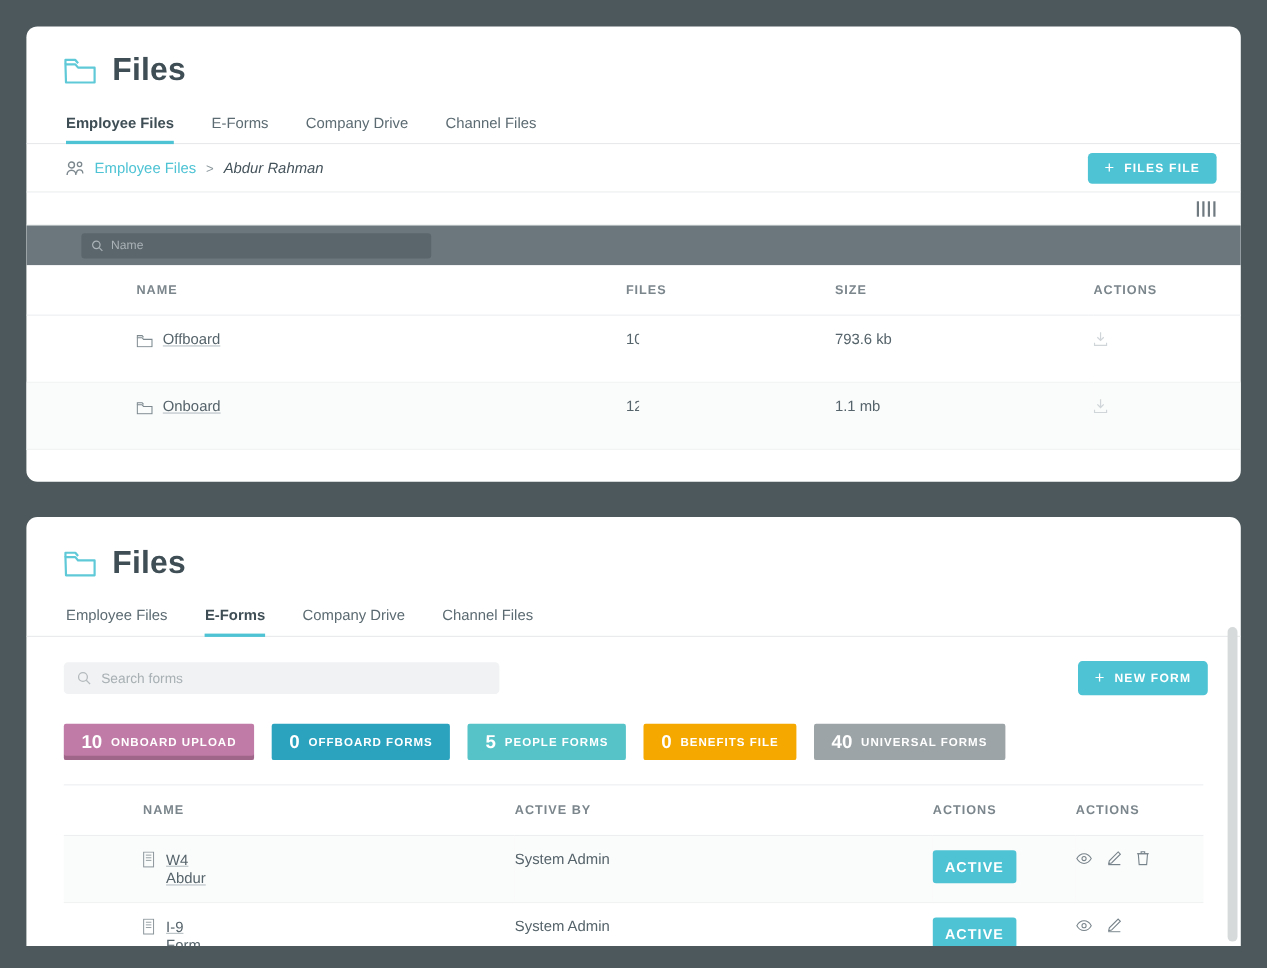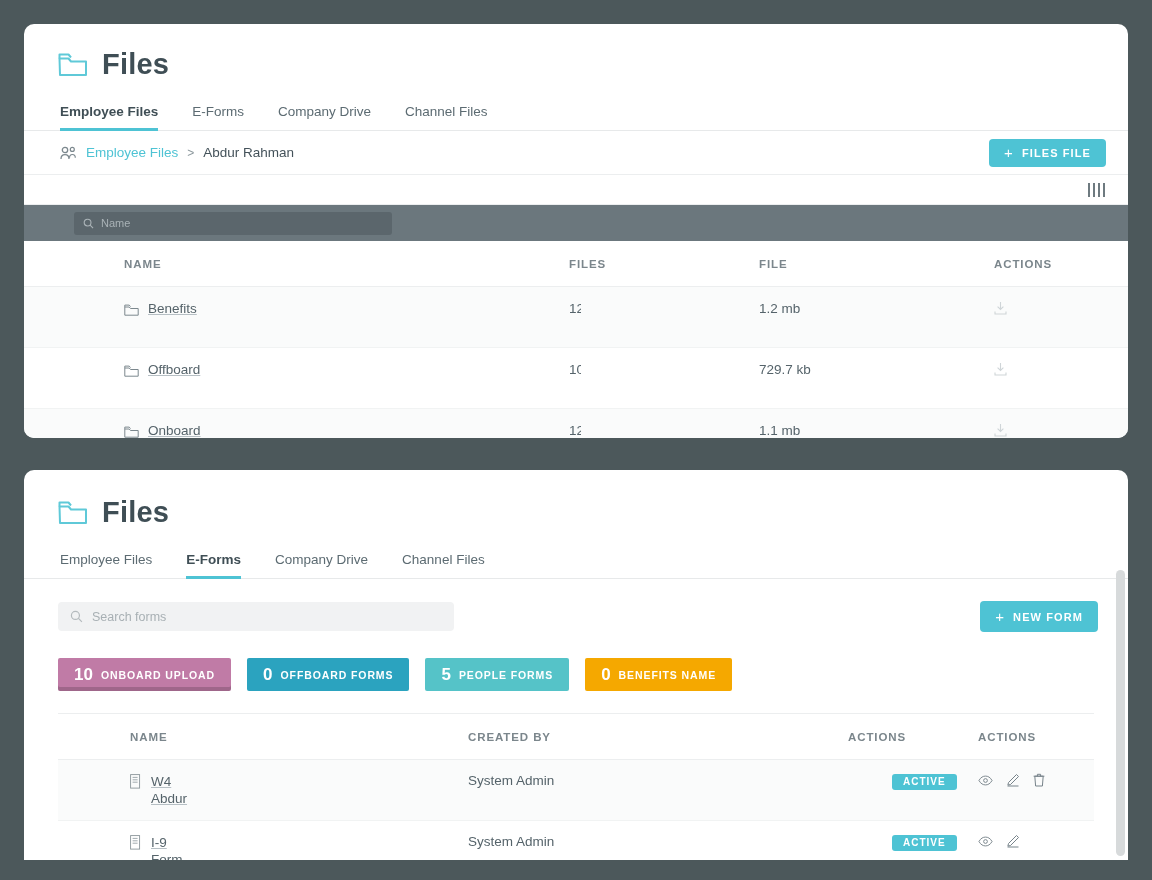--- a/index.html
+++ b/index.html
@@ -41,21 +41,21 @@
 
   
   .crumb-row {
     display: flex; align-items: center; justify-content: space-between;
     height: 44px; padding: 0 22px 0 36px; border-bottom: 1px solid #eceeef;
   }
   .crumb { display: flex; align-items: center; gap: 9px; font-size: 13.5px; }
   .people-icon { width: 17px; height: 14px; flex: none; }
   .crumb-link { color: #4ec3d4; cursor: pointer; }
   .crumb-sep { color: #8b979c; font-size: 12px; }
-  .crumb-cur { color: #44525a; }
+  .crumb-cur { color: #44525a; font-style: italic; }
 
   .btn-teal {
     background: #4ec3d4; color: #fff; border: 0; border-radius: 4px;
     height: 28px; padding: 0 15px; font-size: 11px; font-weight: bold;
     letter-spacing: 1.1px; cursor: pointer; display: inline-flex;
     align-items: center; gap: 8px; font-family: "Liberation Sans", sans-serif;
   }
   .btn-teal .plus { font-size: 15px; font-weight: normal; line-height: 1; }
 
   
@@ -111,22 +111,22 @@
     padding: 0 16px; border-radius: 2px; color: #fff; cursor: pointer;
   }
   .chip .num { font-size: 17px; font-weight: bold; }
   .chip .cap { font-size: 10.5px; font-weight: bold; letter-spacing: .9px; }
   .chip.selected { box-shadow: inset 0 -4px 0 rgba(0,0,0,.17); }
 
   .eform-table-wrap { margin: 22px 34px 0 34px; border-top: 1px solid #eceeef; }
 
   .badge {
     display: inline-flex; align-items: center; justify-content: center;
-    background: #4ec3d4; color: #fff; font-size: 10px; font-weight: bold;
-    letter-spacing: 1px; border-radius: 3px; height: 16px; padding: 0 11px; margin-left: 44px;
+    background: #4ec3d4; color: #fff; font-size: 13px; font-weight: bold;
+    letter-spacing: 1px; border-radius: 3px; height: 30px; padding: 0 11px;
   }
   .acts { display: flex; gap: 13px; align-items: center; }
   .acts svg { cursor: pointer; }
 
   
   .vscroll { position: absolute; right: 3px; top: 100px; width: 9px; bottom: 4px;
              background: #d7dadb; border-radius: 5px; }
 </style>
 </head>
 <body>
@@ -191,59 +191,39 @@
       <colgroup>
           <col style="width:545px">
           <col style="width:190px">
           <col style="width:235px">
           <col style="width:auto">
         </colgroup>
       <thead>
         <tr>
           <th style="padding-left:100px">NAME</th>
           <th>FILES</th>
-          <th>FILE</th>
+          <th>SIZE</th>
           <th>ACTIONS</th>
         </tr>
       </thead>
       <tbody>
-        <tr class="alt">
-          <td style="padding:14px 0 14px 100px">
-            <span class="fname">
-              <svg class="mini-folder" viewBox="0 0 15 12">
-                <path d="M.8 3h4.4l1.3 1.5h7.7v6.7H.8z" fill="none" stroke="#7c888e" stroke-width="1"></path>
-                <path d="M.8 3V1.1h4.4L6.5 2.6" fill="none" stroke="#7c888e" stroke-width="1"></path>
-              </svg>
-              <span class="lbl">Benefits</span>
-            </span>
-          </td>
-          <td style="padding:14px 0">
-              <div class="files-cell">12</div>
-            </td>
-          <td style="padding:14px 0">1.2 mb</td>
-          <td style="padding:14px 0">
-            <svg class="dl-icon" viewBox="0 0 13 14">
-              <path d="M6.5 1v7M3.6 5.6l2.9 2.9 2.9-2.9M1 10.5v2.5h11v-2.5" fill="none" stroke="#cfd5d8" stroke-width="1.1"></path>
-            </svg>
-          </td>
-        </tr>
         <tr>
           <td style="padding:14px 0 14px 100px">
             <span class="fname">
               <svg class="mini-folder" viewBox="0 0 15 12">
                 <path d="M.8 3h4.4l1.3 1.5h7.7v6.7H.8z" fill="none" stroke="#7c888e" stroke-width="1"></path>
                 <path d="M.8 3V1.1h4.4L6.5 2.6" fill="none" stroke="#7c888e" stroke-width="1"></path>
               </svg>
               <span class="lbl">Offboard</span>
             </span>
           </td>
           <td style="padding:14px 0">
               <div class="files-cell">10</div>
             </td>
-          <td style="padding:14px 0">729.7 kb</td>
+          <td style="padding:14px 0">793.6 kb</td>
           <td style="padding:14px 0">
             <svg class="dl-icon" viewBox="0 0 13 14">
               <path d="M6.5 1v7M3.6 5.6l2.9 2.9 2.9-2.9M1 10.5v2.5h11v-2.5" fill="none" stroke="#cfd5d8" stroke-width="1.1"></path>
             </svg>
           </td>
         </tr>
         <tr class="alt">
           <td style="padding:14px 0 14px 100px">
             <span class="fname">
               <svg class="mini-folder" viewBox="0 0 15 12">
@@ -307,36 +287,40 @@
       <div class="chip" style="background:#2ba3bf">
         <span class="num">0</span>
         <span class="cap">OFFBOARD FORMS</span>
       </div>
       <div class="chip" style="background:#55c3c8">
         <span class="num">5</span>
         <span class="cap">PEOPLE FORMS</span>
       </div>
       <div class="chip" style="background:#f5a800">
         <span class="num">0</span>
-        <span class="cap">BENEFITS NAME</span>
+        <span class="cap">BENEFITS FILE</span>
+      </div>
+      <div class="chip" style="background:#9da4a7">
+        <span class="num">40</span>
+        <span class="cap">UNIVERSAL FORMS</span>
       </div>
     </div>
 
     <div class="eform-table-wrap">
       <table>
         <colgroup>
             <col style="width:410px">
             <col style="width:380px">
             <col style="width:130px">
             <col style="width:auto">
           </colgroup>
         <thead>
           <tr>
             <th style="padding-left:72px">NAME</th>
-            <th>CREATED BY</th>
+            <th>ACTIVE BY</th>
             <th>ACTIONS</th>
             <th>ACTIONS</th>
           </tr>
         </thead>
         <tbody>
           <tr class="alt">
             <td style="padding:13px 0 13px 72px">
               <span class="fname">
                 <svg class="doc-icon" viewBox="0 0 12 15">
                   <rect x=".6" y=".6" width="9" height="13.5" fill="none" stroke="#8a959a" stroke-width=".9"></rect>

